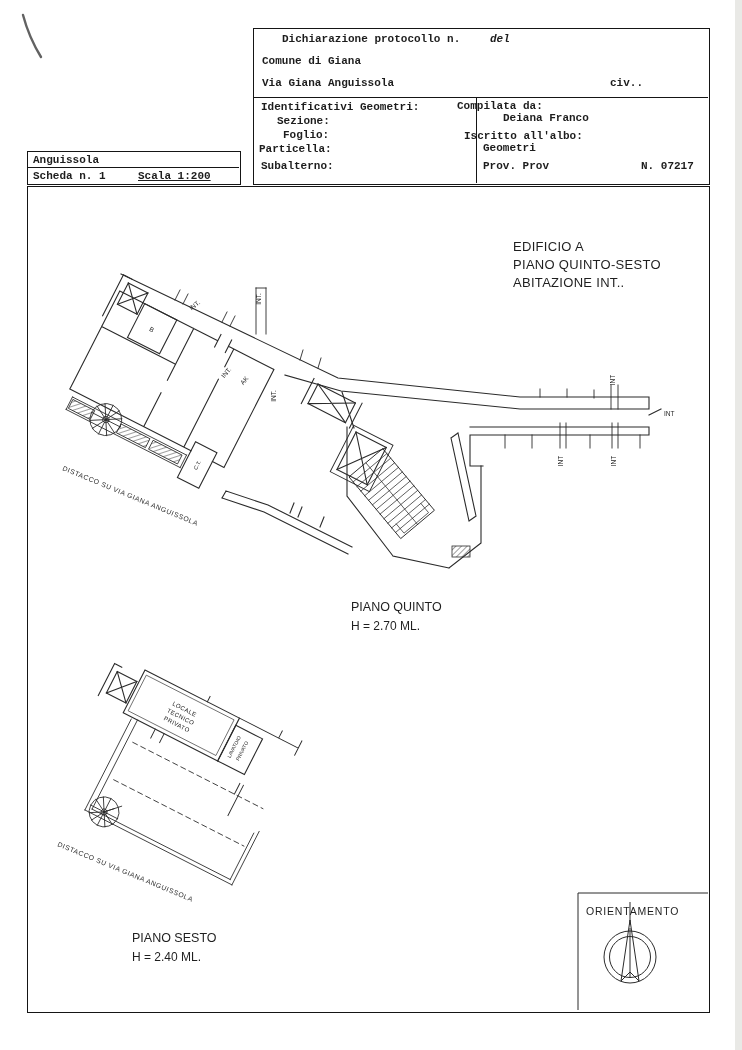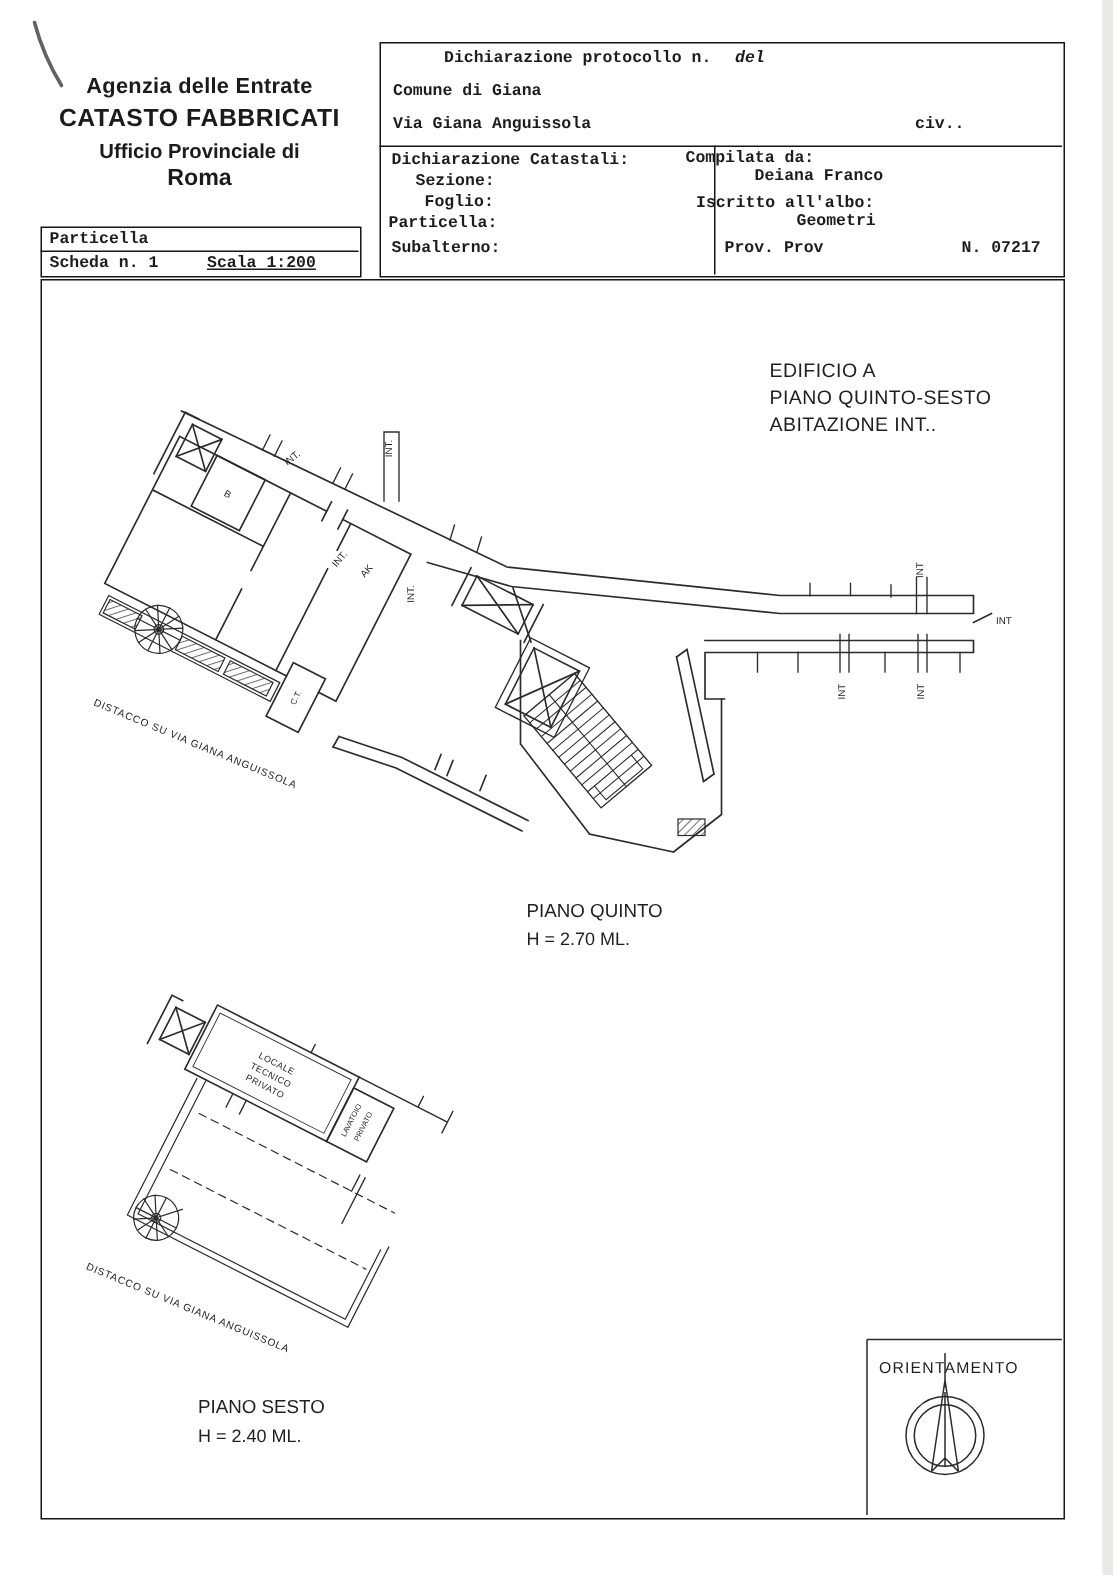--- a/index.html
+++ b/index.html
@@ -20,53 +20,47 @@
   .hdr .l3{font-size:13.5px;margin-top:4px;}
   .hdr .l4{font-size:15.5px;margin-top:2px;}
   svg text{font-family:"Liberation Sans",sans-serif;fill:#1f1f1f;stroke:none;}
   .drawing-svg{position:absolute;left:0;top:0;}
 </style>
 </head>
 <body>
 
 <div class="page">
 
-  <div class="hdr">
-    <div class="l1">Agenzia delle Entrate</div>
-    <div class="l2">CATASTO FABBRICATI</div>
-    <div class="l3">Ufficio Provinciale di</div>
-    <div class="l4">Roma</div>
-  </div>
 
   <div class="box" style="left:253px;top:28px;width:455px;height:155px;"></div>
   <div class="hline" style="left:253px;top:97px;width:455px;"></div>
   <div class="vline" style="left:476px;top:97px;height:86px;"></div>
 
-  <div class="mono abs" style="left:278px;top:33px;padding-left:18px;">Dichiarazione protocollo n.</div>
+  <div class="mono abs" style="left:264px;top:33px;padding-left:18px;">Dichiarazione protocollo n.</div>
   <div class="mono abs" style="left:490px;top:33px;font-style:italic;">del</div>
   <div class="mono abs" style="left:262px;top:55px;">Comune di Giana</div>
   <div class="mono abs" style="left:262px;top:77px;">Via Giana Anguissola</div>
   <div class="mono abs" style="left:610px;top:77px;">civ..</div>
 
-  <div class="mono abs" style="left:261px;top:101px;">Dichiarazione Catastali:</div>
+  <div class="mono abs" style="left:261px;top:101px;">Identificativi Geometri:</div>
   <div class="mono abs" style="left:277px;top:115px;">Sezione:</div>
   <div class="mono abs" style="left:283px;top:129px;">Foglio:</div>
   <div class="mono abs" style="left:259px;top:143px;">Particella:</div>
   <div class="mono abs" style="left:261px;top:160px;">Subalterno:</div>
 
   <div class="mono abs" style="left:457px;top:100px;">Compilata da:</div>
   <div class="mono abs" style="left:483px;top:112px;padding-left:20px;">Deiana Franco</div>
   <div class="mono abs" style="left:464px;top:130px;">Iscritto all'albo:</div>
-  <div class="mono abs" style="left:483px;top:142px;margin-left:48px;">Geometri</div>
+  <div class="mono abs" style="left:483px;top:142px;">Geometri</div>
   <div class="mono abs" style="left:483px;top:160px;">Prov. Prov</div>
   <div class="mono abs" style="left:641px;top:160px;">N. 07217</div>
 
   <div class="box" style="left:27px;top:151px;width:212px;height:32px;"></div>
   <div class="hline" style="left:27px;top:167px;width:212px;"></div>
-  <div class="mono abs" style="left:33px;top:153.5px;">Particella</div>
+  <div class="mono abs" style="left:33px;top:153.5px;">Anguissola</div>
   <div class="mono abs" style="left:33px;top:169.5px;">Scheda n. 1</div>
   <div class="mono abs" style="left:138px;top:169.5px;text-decoration:underline;">Scala 1:200</div>
 
   <div class="box" style="left:27px;top:186px;width:681px;height:825px;"></div>
 
   <svg class="drawing-svg" width="742" height="1050" viewBox="0 0 742 1050">
     <defs>
       <pattern id="hatchp" width="4" height="4" patternUnits="userSpaceOnUse" patternTransform="rotate(45)">
         <path d="M0,0 L0,4" stroke="#3c3c3c" stroke-width="1"></path>
       </pattern>

